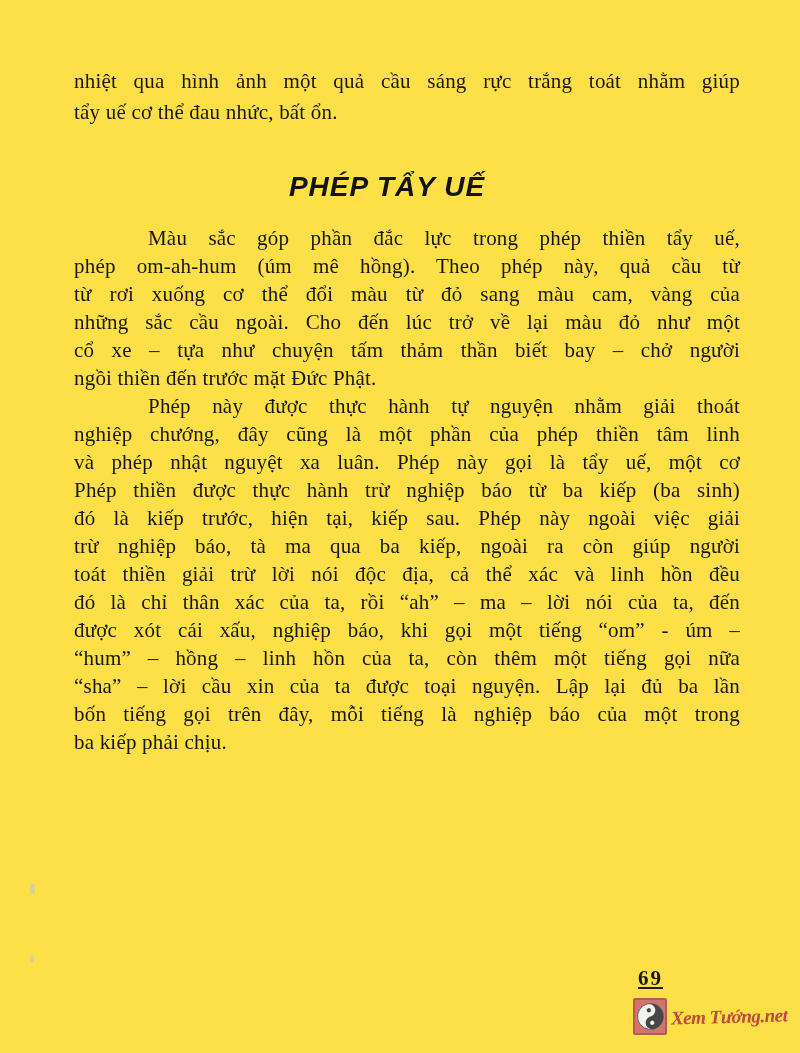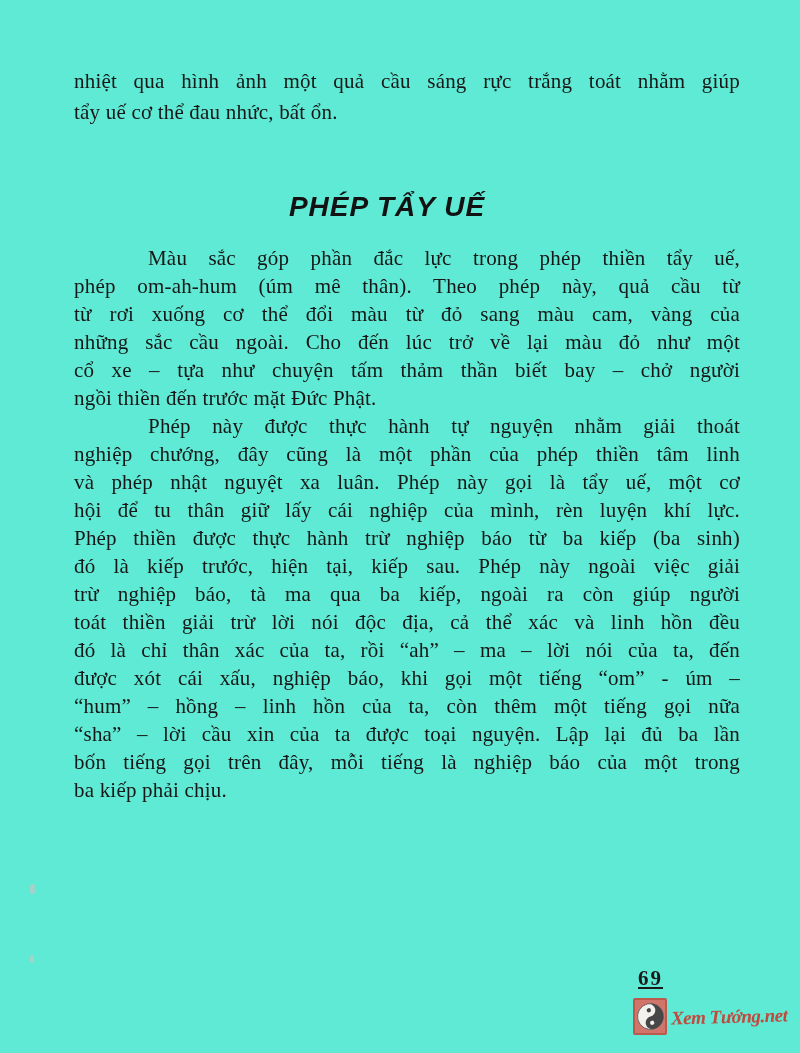--- a/index.html
+++ b/index.html
@@ -3,21 +3,21 @@
 <meta charset="utf-8">
 <title>Scanned book page</title>
 <style>
   html, body { margin: 0; padding: 0; }
   body { background: #ffffff; }
 
   .page {
     position: relative;
     width: 800px;
     height: 1053px;
-    background: #5eead4;
+    background: #fde047;
     overflow: hidden;
     font-family: "Liberation Serif", serif;
     color: #171717;
   }
 
   .text-block {
     position: absolute;
     left: 74px;
     top: 66px;
     width: 666px;
@@ -30,21 +30,21 @@
     text-align-last: justify;
     -moz-text-align-last: justify;
     letter-spacing: 0.2px;
   }
   .text-line.last { text-align-last: left; -moz-text-align-last: left; }
   .text-line.indent { text-indent: 74px; }
 
   .paragraph-continued .text-line { line-height: 31px; }
 
   .heading {
-    margin: 64px 40px 22px 0;
+    margin: 44px 40px 22px 0;
     text-align: center;
     font-family: "Liberation Sans", sans-serif;
     font-style: italic;
     font-weight: bold;
     font-size: 28px;
     letter-spacing: 1px;
     line-height: 30px;
     color: #121212;
   }
 
@@ -111,32 +111,31 @@
 
     <div class="paragraph paragraph-continued">
         <div class="text-line">nhiệt qua hình ảnh một quả cầu sáng rực trắng toát nhằm giúp</div>
         <div class="text-line last">tẩy uế cơ thể đau nhức, bất ổn.</div>
       </div>
 
     <h1 class="heading">PHÉP TẨY UẾ</h1>
 
     <div class="paragraph paragraph-intro">
         <div class="text-line indent">Màu sắc góp phần đắc lực trong phép thiền tẩy uế,</div>
-        <div class="text-line">phép om-ah-hum (úm mê thân). Theo phép này, quả cầu từ</div>
+        <div class="text-line">phép om-ah-hum (úm mê hồng). Theo phép này, quả cầu từ</div>
         <div class="text-line">từ rơi xuống cơ thể đổi màu từ đỏ sang màu cam, vàng của</div>
         <div class="text-line">những sắc cầu ngoài. Cho đến lúc trở về lại màu đỏ như một</div>
         <div class="text-line">cổ xe – tựa như chuyện tấm thảm thần biết bay – chở người</div>
         <div class="text-line last">ngồi thiền đến trước mặt Đức Phật.</div>
       </div>
 
     <div class="paragraph paragraph-detail">
         <div class="text-line indent">Phép này được thực hành tự nguyện nhằm giải thoát</div>
         <div class="text-line">nghiệp chướng, đây cũng là một phần của phép thiền tâm linh</div>
         <div class="text-line">và phép nhật nguyệt xa luân. Phép này gọi là tẩy uế, một cơ</div>
-        <div class="text-line">hội để tu thân giữ lấy cái nghiệp của mình, rèn luyện khí lực.</div>
         <div class="text-line">Phép thiền được thực hành trừ nghiệp báo từ ba kiếp (ba sinh)</div>
         <div class="text-line">đó là kiếp trước, hiện tại, kiếp sau. Phép này ngoài việc giải</div>
         <div class="text-line">trừ nghiệp báo, tà ma qua ba kiếp, ngoài ra còn giúp người</div>
         <div class="text-line">toát thiền giải trừ lời nói độc địa, cả thể xác và linh hồn đều</div>
         <div class="text-line">đó là chỉ thân xác của ta, rồi “ah” – ma – lời nói của ta, đến</div>
         <div class="text-line">được xót cái xấu, nghiệp báo, khi gọi một tiếng “om” - úm –</div>
         <div class="text-line">“hum” – hồng – linh hồn của ta, còn thêm một tiếng gọi nữa</div>
         <div class="text-line">“sha” – lời cầu xin của ta được toại nguyện. Lập lại đủ ba lần</div>
         <div class="text-line">bốn tiếng gọi trên đây, mỗi tiếng là nghiệp báo của một trong</div>
         <div class="text-line last">ba kiếp phải chịu.</div>

